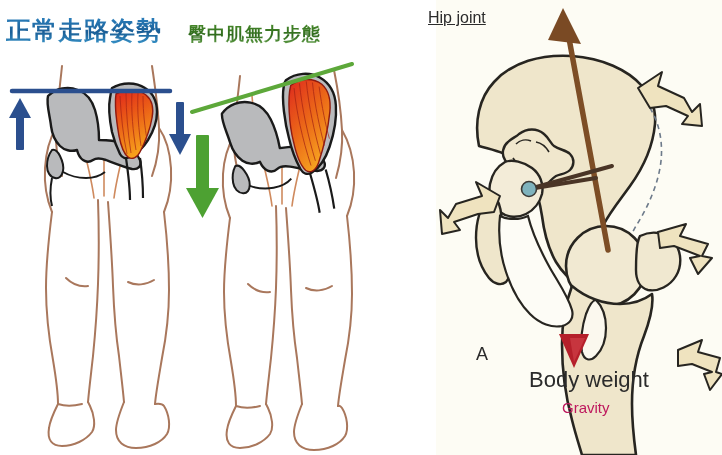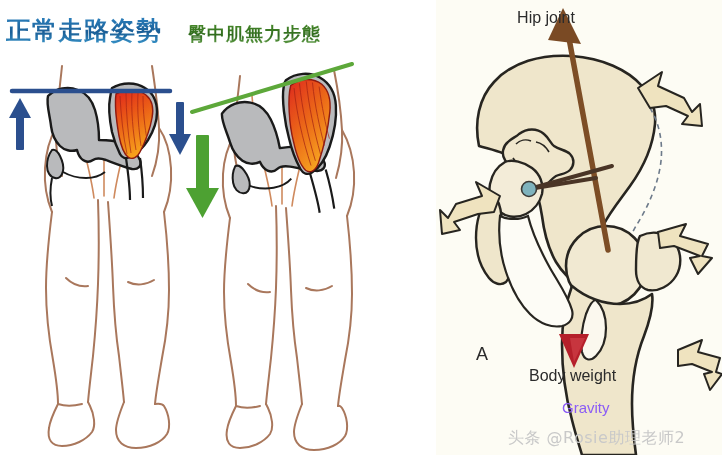--- a/index.html
+++ b/index.html
@@ -59,34 +59,34 @@
     width: 722px; height: 455px;
     pointer-events: none;
   }
   .lbl {
     position: absolute;
     font-family: "Liberation Sans", sans-serif;
     color: #2b2b2b;
     white-space: nowrap;
   }
   .lbl-hipjoint {
-    left: 481px; top: 8px;
+    left: 428px; top: 8px;
     font-size: 16px;
     line-height: 20px;
-    text-align: center;
     width: 130px;
+    text-decoration: underline;
   }
   .lbl-bodyweight {
     left: 529px; top: 367px;
-    font-size: 16px;
+    font-size: 22px;
   }
   .lbl-gravity {
     left: 562px; top: 399px;
     font-size: 15px;
-    color: #8b5cf6;
+    color: #be185d;
   }
   .lbl-a {
     left: 476px; top: 344px;
     font-size: 18px;
     color: #2b2b2b;
   }
   .watermark {
     position: absolute;
     left: 508px; top: 428px;
     font-size: 16px;
@@ -375,15 +375,14 @@
   <div class="lbl lbl-hipjoint">
     <div>Hip joint</div>
   </div>
 
   <div class="lbl lbl-bodyweight">Body weight</div>
 
   <div class="lbl lbl-gravity">Gravity</div>
 
   <div class="lbl lbl-a">A</div>
 
-  <div class="watermark">头条 @Rosie助理老师2</div>
 
 </div>
 
 </body></html>

